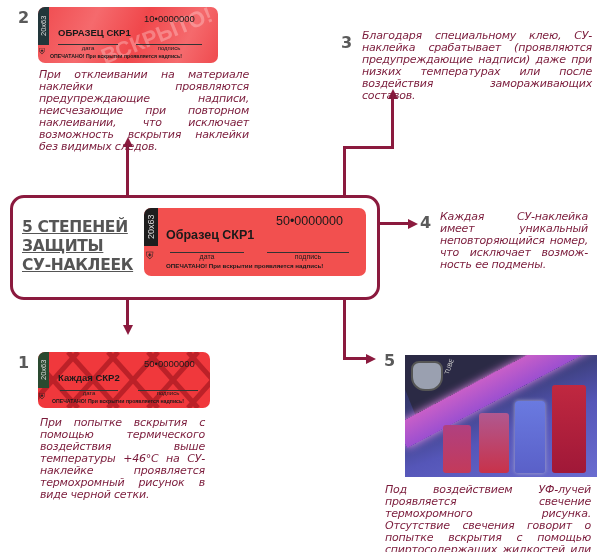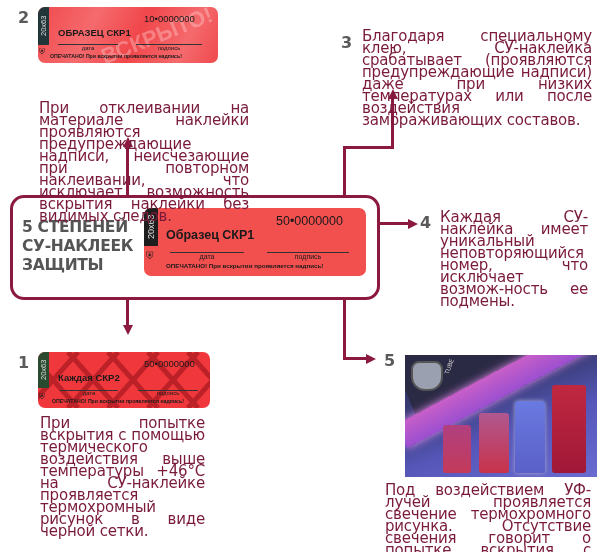--- a/index.html
+++ b/index.html
@@ -1,29 +1,29 @@
 <!DOCTYPE html>
 <html><head>
 <meta charset="utf-8">
 <style>
   html, body { margin:0; padding:0; }
   body { width:600px; height:552px; background:#ffffff; position:relative; overflow:hidden;
          font-family:"DejaVu Sans", sans-serif; }
   .abs { position:absolute; }
   .num { font-family:"DejaVu Sans", sans-serif; font-weight:bold; color:#5a5a5a; font-size:16px; }
-  .desc { color:#7a1a3a; font-size:15px; line-height:12px; text-align:justify; text-align-last:left; letter-spacing:-0.2px;}
+  .desc { color:#7a1a3a; font-size:11px; line-height:12px; text-align:justify; text-align-last:left; letter-spacing:-0.2px;font-style:italic;}
   .line { background:#8b1a3e; position:absolute; }
   .arrow-up { width:0; height:0; border-left:5px solid transparent; border-right:5px solid transparent; border-bottom:10px solid #8b1a3e; position:absolute; }
   .arrow-down { width:0; height:0; border-left:5px solid transparent; border-right:5px solid transparent; border-top:10px solid #8b1a3e; position:absolute; }
   .arrow-right { width:0; height:0; border-top:5px solid transparent; border-bottom:5px solid transparent; border-left:10px solid #8b1a3e; position:absolute; }
 
   .center-box { position:absolute; left:10px; top:195px; width:370px; height:105px; border:3px solid #8b1a3e;
                 border-radius:14px; background:#fff; box-sizing:border-box; }
   .title { position:absolute; left:22px; top:218px; font-family:"DejaVu Sans", sans-serif; font-weight:bold;
-           color:#555; font-size:15.5px; line-height:19px; letter-spacing:-0.3px; }
+           color:#555; font-size:15.5px; line-height:19px; letter-spacing:-0.3px;text-decoration:underline; }
 
   .label { position:absolute; border-radius:7px; overflow:hidden; font-family:"Liberation Sans", sans-serif; color:#1a1a1a; }
   .label .size { position:absolute; left:0; top:0; background:#222; color:#ddd; writing-mode:vertical-rl; transform:rotate(180deg);
                  text-align:center; }
   .label .shield { position:absolute; color:#222; }
   .label .name { position:absolute; font-weight:bold;margin-top:14px; }
   .label .serial { position:absolute;text-align:right; }
   .label .ln { position:absolute; height:1px; background:#333; }
   .label .small { position:absolute; text-align:center; }
   .label .warn { position:absolute; font-weight:bold; white-space:nowrap; }
@@ -48,22 +48,22 @@
 <div class="line" style="left:126px; top:300px; width:3px; height:26px;"></div>
 <div class="arrow-down" style="left:122.5px; top:325px;"></div>
 
 <div class="line" style="left:343px; top:300px; width:3px; height:60px;"></div>
 <div class="line" style="left:343px; top:357px; width:25px; height:3px;"></div>
 <div class="arrow-right" style="left:366px; top:353.5px;"></div>
 
 <div class="center-box"></div>
 <div class="title">
   <div>5 СТЕПЕНЕЙ</div>
+  <div>ЗАЩИТЫ</div>
   <div>СУ-НАКЛЕЕК</div>
-  <div>ЗАЩИТЫ</div>
 </div>
 
 <div class="label" style="left:144px; top:208px; width:222px; height:68px; background:#f2504f;">
   <div class="size" style="width:14px; height:38px; font-size:9px; line-height:14px; top:0; background:#1e1e1e;">20x63</div>
   <div class="shield" style="left:2px; top:42px; font-size:10px;">⛨</div>
   <div class="name" style="left:22px; top:6px; font-size:12.5px;">Образец СКР1</div>
   <div class="serial" style="left:132px; top:6px; font-size:12.5px;">50•0000000</div>
   <div class="ln" style="left:26px; top:44px; width:74px;"></div>
   <div class="ln" style="left:123px; top:44px; width:82px;"></div>
   <div class="small" style="left:26px; top:45px; width:74px; font-size:7px;">дата</div>
@@ -77,21 +77,21 @@
   <div class="abs" style="left:60px; top:16px; font-size:22px; font-weight:bold; color:rgba(255,220,220,0.35); transform:rotate(-22deg); font-family:'Liberation Sans',sans-serif;">ВСКРЫТО!</div>
   <div class="shield" style="left:1px; top:40px; font-size:8px;">⛨</div>
   <div class="name" style="left:20px; top:6px; font-size:9.5px;">ОБРАЗЕЦ СКР1</div>
   <div class="serial" style="left:106px; top:6px; font-size:9.5px;">10•0000000</div>
   <div class="ln" style="left:20px; top:37px; width:60px;"></div>
   <div class="ln" style="left:98px; top:37px; width:66px;"></div>
   <div class="small" style="left:20px; top:38px; width:60px; font-size:6px;">дата</div>
   <div class="small" style="left:98px; top:38px; width:66px; font-size:6px;">подпись</div>
   <div class="warn" style="left:12px; top:46px; font-size:5.2px;">ОПЕЧАТАНО! При вскрытии проявляется надпись!</div>
 </div>
-<div class="desc abs" style="left:39px; top:69px; width:210px;margin-top:33px;">При отклеивании на материале наклейки проявляются предупреждающие надписи, неисчезающие при повторном наклеивании, что исключает возможность вскрытия наклейки без видимых следов.</div>
+<div class="desc abs" style="left:39px; top:69px; width:210px;">При отклеивании на материале наклейки проявляются предупреждающие надписи, неисчезающие при повторном наклеивании, что исключает возможность вскрытия наклейки без видимых следов.</div>
 
 <div class="num abs" style="left:341px; top:33px;">3</div>
 <div class="desc abs" style="left:362px; top:30px; width:230px;">Благодаря специальному клею, СУ-наклейка срабатывает (проявляются предупреждающие надписи) даже при низких температурах или после воздействия замораживающих составов.</div>
 
 <div class="num abs" style="left:420px; top:213px;">4</div>
 <div class="desc abs" style="left:440px; top:211px; width:148px;">Каждая СУ-наклейка имеет уникальный неповторяющийся номер, что исключает возмож-ность ее подмены.</div>
 
 <div class="num abs" style="left:18px; top:353px;">1</div>
 <div class="label" style="left:38px; top:352px; width:172px; height:56px; background:#f0383c;">
   <svg class="abs" width="172" height="56" style="left:0; top:0;">

